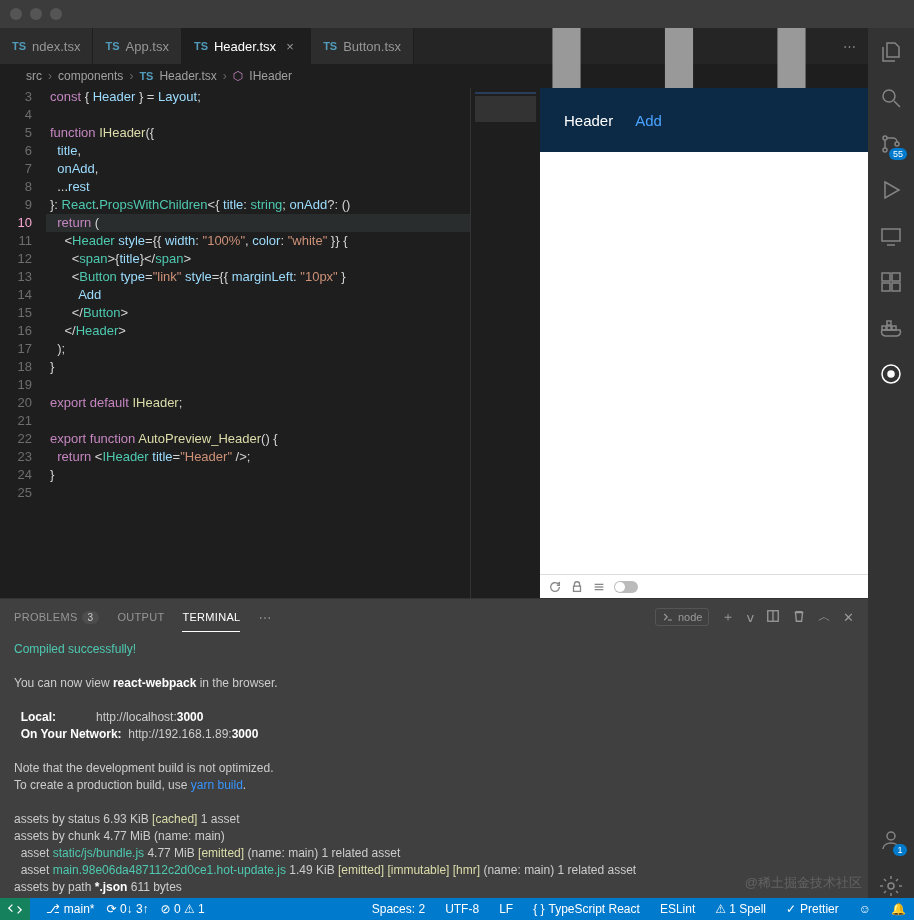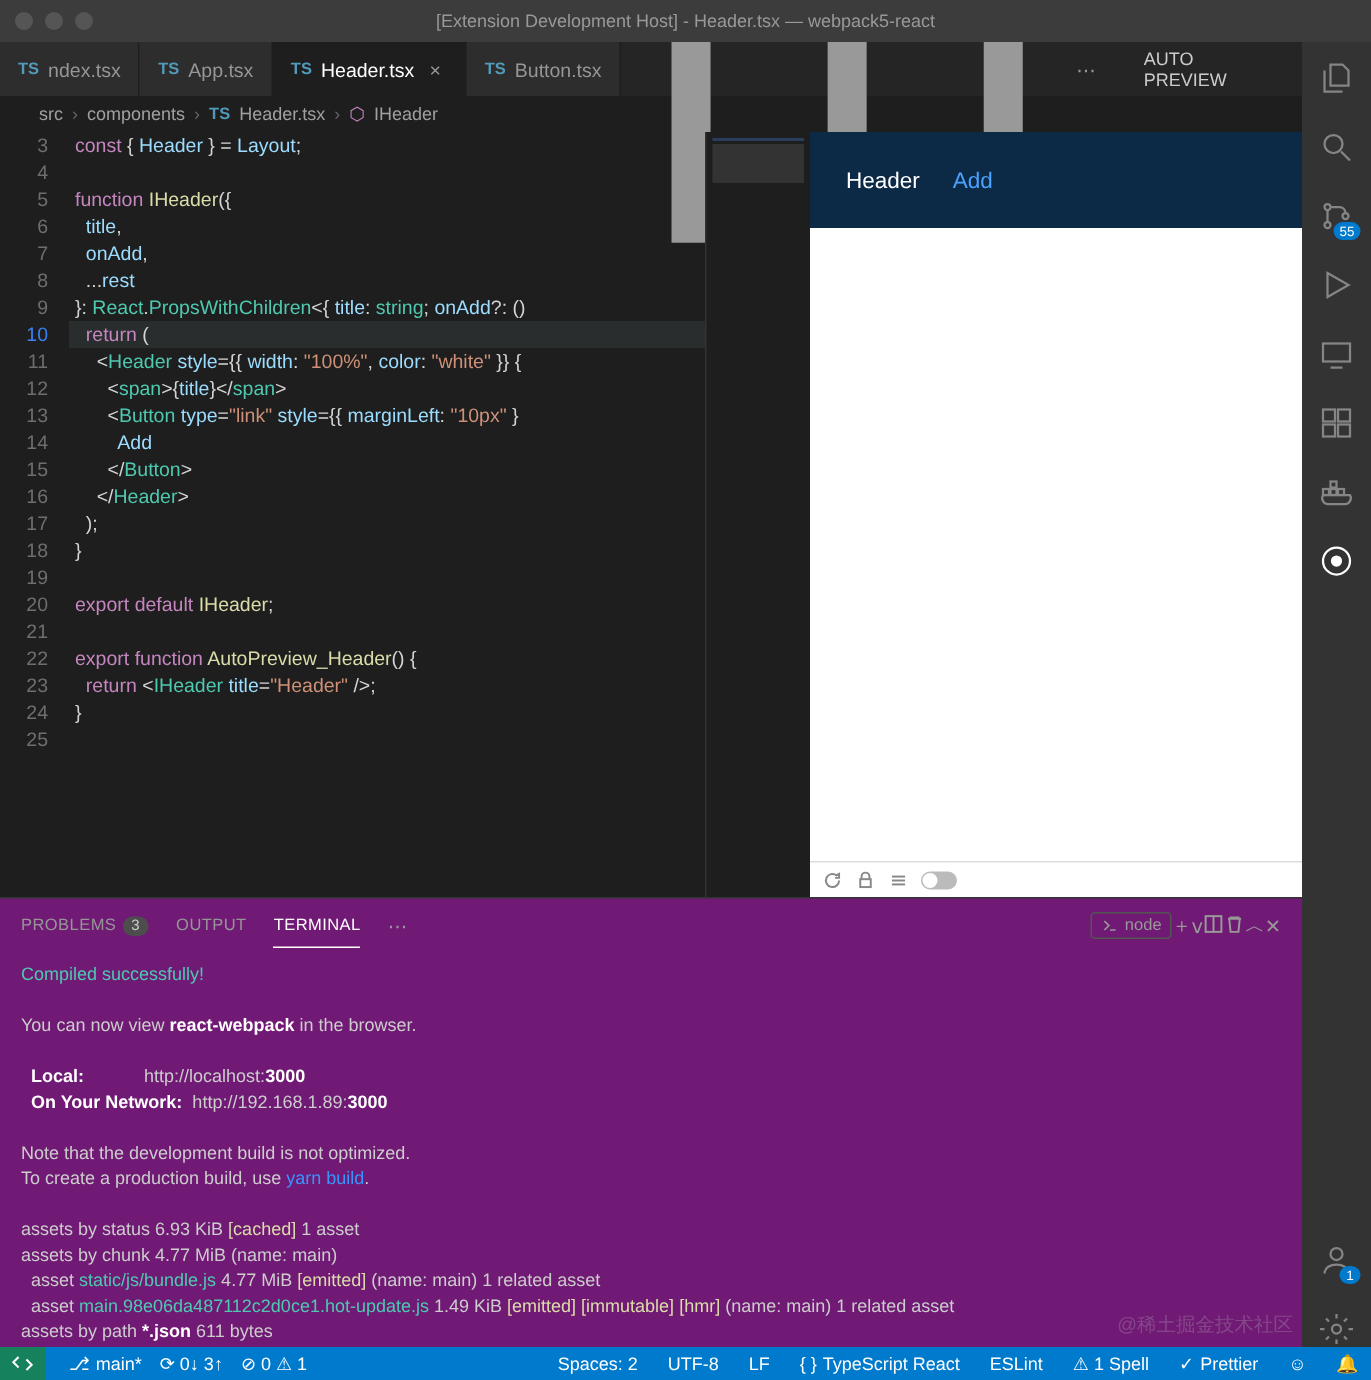--- a/index.html
+++ b/index.html
@@ -16,43 +16,43 @@
 .tab .ts{color:#519aba;font-size:11px;font-weight:600}
 .tab .close{width:16px;text-align:center;color:#999}
 .tab-spacer{flex:1}
 .tab-actions{display:flex;align-items:center;gap:14px;padding:0 12px;color:#999}
 .auto-preview{color:#ccc;padding:0 20px;display:flex;align-items:center;font-size:12px}
 .breadcrumb{height:24px;display:flex;align-items:center;gap:6px;padding:0 26px;color:#a0a0a0;font-size:12px}
 .breadcrumb .sep{color:#666}
 .editor-split{display:flex;flex:1;min-height:0}
 .editor{flex:1;display:flex;font-family:Menlo,Monaco,Consolas,monospace;font-size:13px;line-height:18px;overflow:hidden}
 .gutter{width:46px;text-align:right;color:#6e6e6e;padding-right:14px;user-select:none}
-.gutter .cur{color:#3b82f6}
+.gutter .cur{color:#f9a8d4}
 .code{flex:1;white-space:pre;color:#d4d4d4;position:relative}
 .code .line{padding-left:4px}
 .code .hl{background:#2a2d2e}
 .minimap{width:70px;background:#1e1e1e;border-left:1px solid #333;position:relative}
 .minimap-content{position:absolute;top:4px;left:4px;right:4px;height:60px;background:linear-gradient(#2a3d5a 0 2px,transparent 2px 4px,#333 4px 30px,transparent 30px)}
 .preview{width:328px;background:#fff;display:flex;flex-direction:column}
 .preview-header{height:64px;background:#0c2946;display:flex;align-items:center;padding:0 24px;gap:22px}
 .preview-header .h{color:#fff;font-size:15px}
 .preview-header .a{color:#4aa3ff;font-size:15px;cursor:pointer}
 .preview-body{flex:1;background:#fff}
 .activitybar{width:46px;background:#333333;display:flex;flex-direction:column;align-items:center;padding-top:12px;gap:22px}
 .activitybar .ic{width:24px;height:24px;color:#858585;cursor:pointer;display:flex;align-items:center;justify-content:flex-end;position:relative}
 .activitybar .ic.sel{color:#fff}
 .activitybar .badge{position:absolute;bottom:-4px;right:-4px;background:#007acc;color:#fff;border-radius:8px;font-size:9px;padding:1px 4px;min-width:14px;text-align:center}
 .activitybar .spacer{flex:1}
-.panel{height:300px;background:#701a75;border-top:1px solid #333;display:flex;flex-direction:column}
+.panel{height:300px;background:#404040;border-top:1px solid #333;display:flex;flex-direction:column}
 .panel-tabs{height:36px;display:flex;align-items:center;padding:0 14px;gap:18px}
 .ptab{color:#969696;font-size:11px;letter-spacing:0.3px;cursor:pointer;padding:8px 0}
 .ptab.active{color:#fff;border-bottom:1px solid #fff}
 .pbadge{background:#4d4d4d;color:#ccc;border-radius:8px;font-size:10px;padding:1px 6px;margin-left:4px}
 .ptab-spacer{flex:1}
-.panel-actions{display:flex;align-items:center;color:#999}
+.panel-actions{display:flex;align-items:center;gap:12px;color:#999}
 .term-select{display:flex;align-items:center;gap:4px;border:1px solid #555;padding:2px 6px;border-radius:3px;font-size:11px}
 .terminal{flex:1;overflow:auto;padding:6px 14px;font-family:Menlo,Monaco,Consolas,monospace;font-size:12px;line-height:17px;white-space:pre-wrap;color:#ccc}
 .statusbar{height:22px;background:#007acc;display:flex;align-items:center;color:#fff;font-size:12px;padding:0 8px;gap:12px}
 .statusbar .left{display:flex;align-items:center;gap:12px}
 .statusbar .right{margin-left:auto;display:flex;align-items:center;gap:20px}
 .statusbar .item{display:flex;align-items:center;gap:4px;cursor:pointer}
 .remote{background:#16825d;height:22px;display:flex;align-items:center;padding:0 8px;margin-left:-8px;margin-right:4px}
 .watermark{position:absolute;right:52px;bottom:28px;color:rgba(200,200,200,0.25);font-size:13px;pointer-events:none}
 
 .kw{color:#c586c0}.fn{color:#dcdcaa}.ty{color:#4ec9b0}.st{color:#ce9178}.va{color:#9cdcfe}.pu{color:#d4d4d4}.tag{color:#4ec9b0}.attr{color:#9cdcfe}
@@ -65,21 +65,20 @@
 </style>
 </head>
 <body>
 
 <div class="titlebar">
   <div class="traffic">
     <div class="dot"></div>
     <div class="dot"></div>
     <div class="dot"></div>
   </div>
-  <div class="title-text">[Extension Development Host] - Header.tsx — webpack5-react</div>
 </div>
 
 <div class="main-row">
   <div class="center">
     <div class="tabbar">
       <div id="tabs-mount" style="display: contents;"><div class="tab">
             <span class="ts">TS</span>
             <span>ndex.tsx</span>
           </div><div class="tab">
             <span class="ts">TS</span>
@@ -93,21 +92,20 @@
             <span>Button.tsx</span>
           </div></div>
       <div class="tab-spacer"></div>
       <div class="tab-actions">
         <span class="ic"><svg viewBox="0 0 16 16">
               <rect x="2" y="2" width="12" height="12"></rect>
               <line x1="8" y1="2" x2="8" y2="14"></line>
             </svg></span>
         <span class="ic">⋯</span>
       </div>
-      <div class="auto-preview">AUTO PREVIEW</div>
     </div>
 
     <div class="breadcrumb">
       <span>src</span>
       <span class="sep">›</span>
       <span>components</span>
       <span class="sep">›</span>
       <span class="ts" style="color:#519aba;font-size:11px;font-weight:600">TS</span>
       <span>Header.tsx</span>
       <span class="sep">›</span>

